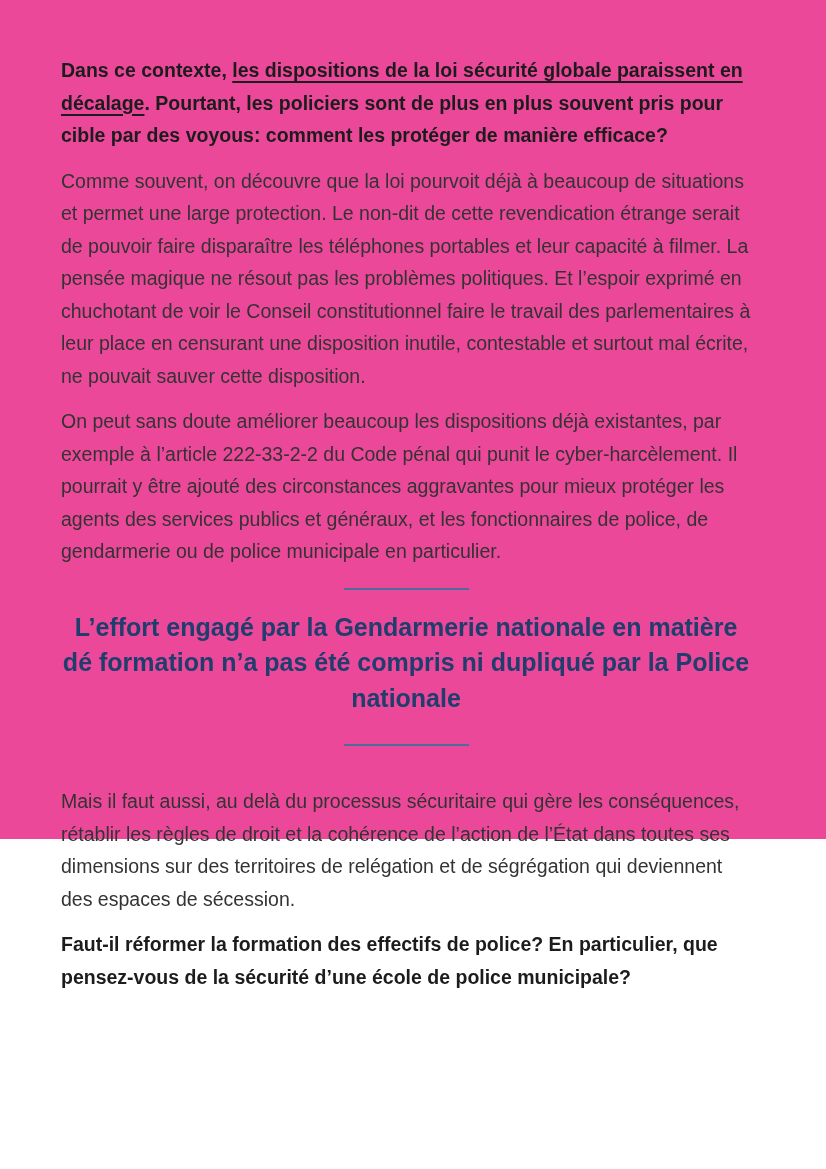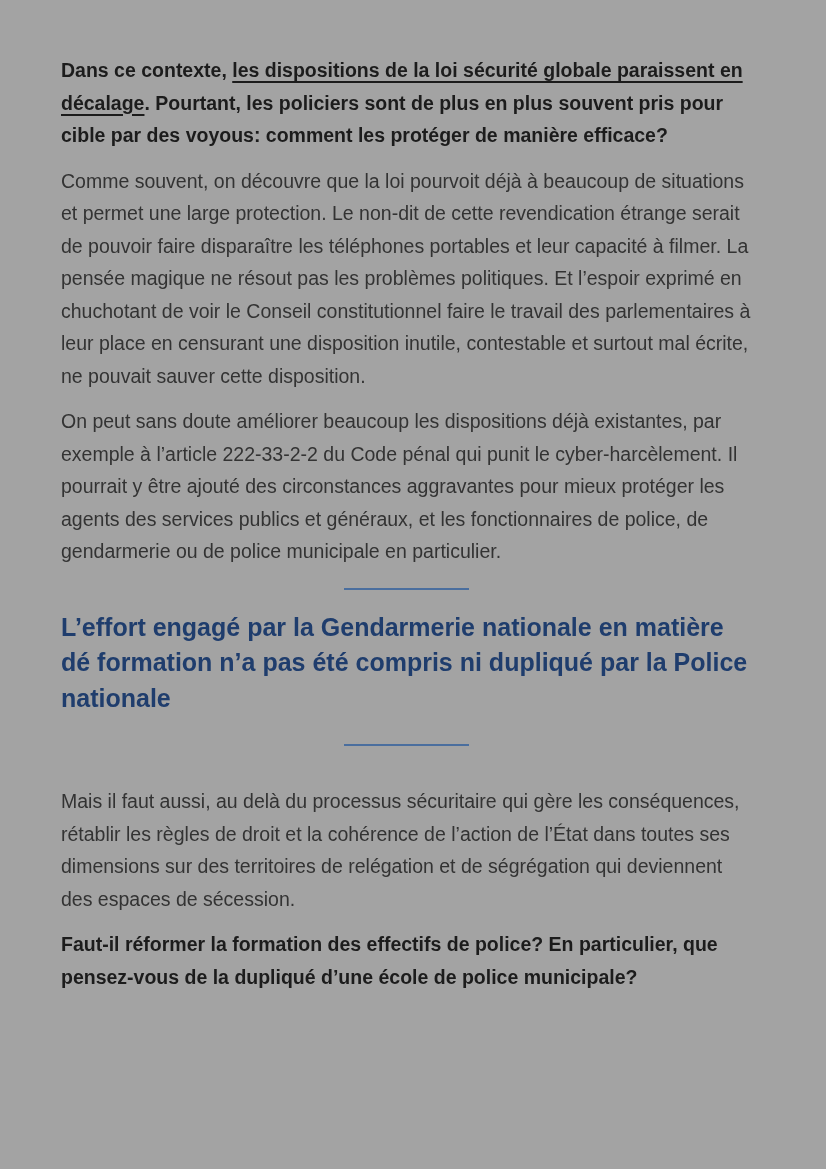--- a/index.html
+++ b/index.html
@@ -10,23 +10,23 @@
     width: 826px;
     height: 1169px;
     background: #ffffff;
     overflow: hidden;
     font-family: "Liberation Sans", "DejaVu Sans", sans-serif;
     -webkit-font-smoothing: antialiased;
   }
   .page {
     box-sizing: border-box;
     width: 826px;
-    height: 1169px;
+    height: 839px;
     padding: 54px 75px 4px 61px;
-    background: #a3a3a3;
+    background: #ec4899;
   }
   .para {
     margin: 0 0 13px 0;
     font-size: 19.5px;
     line-height: 32.5px;
     color: #333333;
     text-align: left;
   }
   .q {
     font-weight: 700;
@@ -45,20 +45,21 @@
   }
   .divider-bottom {
     margin-top: 28px;
   }
   .pull-quote {
     margin: 20px 0 0 0;
     font-size: 25px;
     line-height: 35.5px;
     font-weight: 700;
     color: #1f3d6d;
+    text-align: center;
   }
   .after-divider {
     margin-top: 39px;
   }
 </style>
 </head>
 <body>
 
 <main class="page">
 
@@ -69,15 +70,15 @@
   <p class="para">On peut sans doute améliorer beaucoup les dispositions déjà existantes, par exemple à l’article 222-33-2-2 du Code pénal qui punit le cyber-harcèlement. Il pourrait y être ajouté des circonstances aggravantes pour mieux protéger les agents des services publics et généraux, et les fonctionnaires de police, de gendarmerie ou de police municipale en particulier.</p>
 
   <hr class="divider divider-top">
 
   <h2 class="pull-quote">L’effort engagé par la Gendarmerie nationale en matière dé formation n’a pas été compris ni dupliqué par la Police nationale</h2>
 
   <hr class="divider divider-bottom">
 
   <p class="para after-divider">Mais il faut aussi, au delà du processus sécuritaire qui gère les conséquences, rétablir les règles de droit et la cohérence de l’action de l’État dans toutes ses dimensions sur des territoires de relégation et de ségrégation qui deviennent des espaces de sécession.</p>
 
-  <p class="para q">Faut-il réformer la formation des effectifs de police? En particulier, que pensez-vous de la dupliqué d’une école de police municipale?</p>
+  <p class="para q">Faut-il réformer la formation des effectifs de police? En particulier, que pensez-vous de la sécurité d’une école de police municipale?</p>
 
 </main>
 
 </body></html>

